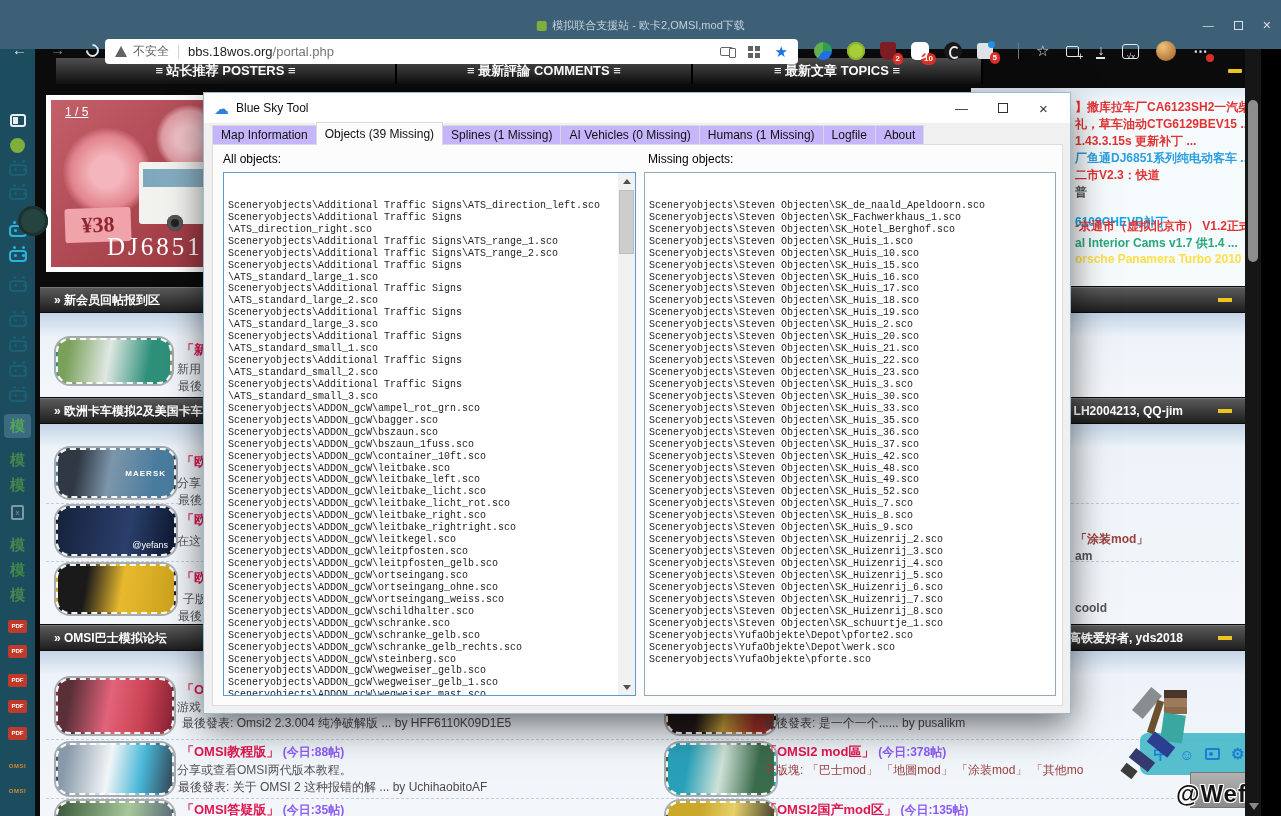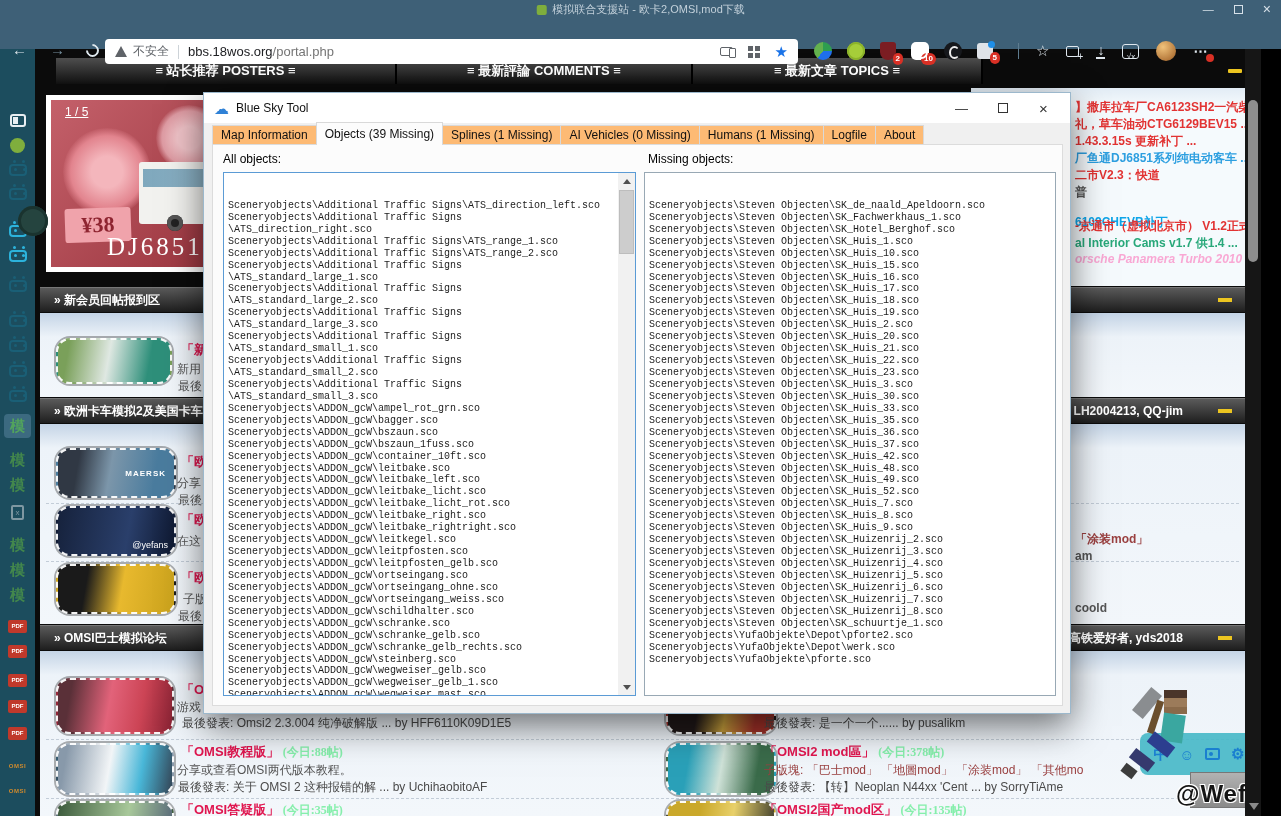--- a/index.html
+++ b/index.html
@@ -1,21 +1,21 @@
 <!DOCTYPE html>
 <html><head>
 <meta charset="utf-8">
 <style>
   * { margin:0; padding:0; box-sizing:border-box; }
   body { font-family:"Liberation Sans", sans-serif; background:#222; }
   #screen { position:relative; width:1281px; height:816px; overflow:hidden; background:#0b0b0b; }
 
   
   .chrome { position:absolute; left:0; top:0; width:1281px; height:49px; background:#3e6077; z-index:30; }
-  .titlebar { position:absolute; left:0; top:0; width:100%; height:18px; }
+  .titlebar { position:absolute; left:0; top:16px; width:100%; height:18px; }
   .tabtitle { position:absolute; left:50%; top:2px; transform:translateX(-50%); display:flex; align-items:center; gap:6px; color:#c2d0da; font-size:11px; white-space:nowrap; }
   .favicon { width:10px; height:10px; border-radius:2px; background:#7fae3d; }
   .winctl { position:absolute; right:10px; top:0; height:18px; display:flex; gap:20px; align-items:center; color:#d7e1e9; font-size:11px; }
   .wc-box { width:9px; height:9px; border:1px solid #d7e1e9; }
   .toolbar { position:absolute; left:0; top:18px; width:100%; height:31px; }
   .navbtn { position:absolute; top:23px; font-size:15px; color:#dde6ec; }
   .reload { position:absolute; left:86px; top:26px; width:13px; height:13px; border:2px solid #dde6ec; border-radius:50%; border-left-color:transparent; transform:rotate(45deg); }
   .addressbar { position:absolute; left:105px; top:21px; width:693px; height:25px; background:#fff; border-radius:4px; display:flex; align-items:center; padding:0 10px; }
   .warn { position:relative; width:0; height:0; border-left:6px solid transparent; border-right:6px solid transparent; border-bottom:11px solid #5f6368; margin-right:6px; }
   .sec-label { color:#5f6368; font-size:12px; }
@@ -105,21 +105,21 @@
   .t-maersk { background:linear-gradient(100deg,#303844 18%,#7c96aa 45%,#4a7c9e 82%); font-size:8px; font-weight:bold; display:flex; align-items:center; justify-content:flex-end; padding-right:8px; letter-spacing:1px; }
   .t-yefans { background:linear-gradient(100deg,#16223c,#2a3f6b 60%,#0e1830); font-size:9px; display:flex; align-items:flex-end; justify-content:flex-end; padding:0 6px 4px 0; }
   .t-yellow { background:linear-gradient(100deg,#1a1a1a 25%,#e8b92e 55%,#caa21c); }
   .t-redbus { background:linear-gradient(100deg,#5a3038 12%,#e2637a 45%,#cc4455 72%,#882233); }
   .t-coach  { background:linear-gradient(100deg,#8899aa 8%,#f2f5f7 45%,#49b7d8 72%,#334455); }
   .t-green2 { background:linear-gradient(100deg,#3c5a3c,#a8c89a 60%,#556677); }
   .t-dark   { background:linear-gradient(100deg,#201818 30%,#c8a03c 55%,#a03028 82%); }
   .t-tram   { background:linear-gradient(100deg,#2aa0b8 20%,#cfe2d8 50%,#3a6b4a 82%); }
   .t-cnbus  { background:linear-gradient(100deg,#caa82a 30%,#e8d06a 60%,#3a3a2a); }
   .ftitle { position:absolute; color:#e0164f; font-weight:bold; font-size:13px; white-space:nowrap; z-index:3; }
-  .fcount { color:#86efac; font-weight:bold; font-size:12px;font-family:Liberation Serif, serif; }
+  .fcount { color:#8b5cf6; font-weight:bold; font-size:12px; }
   .fdesc { position:absolute; color:#555; font-size:12px; white-space:nowrap; z-index:3; }
   .flast { position:absolute; color:#4a4a4a; font-size:12px; white-space:nowrap; z-index:3; }
   .dashsep { position:absolute; left:46px; width:1193px; border-top:1px dashed #c3cdd8; z-index:3; }
 
   
   .steve { position:absolute; left:1118px; top:686px; width:150px; height:95px; z-index:6; }
   .sv { position:absolute; }
   .tealbar { position:absolute; left:1140px; top:733px; width:118px; height:42px; background:rgba(73,184,200,.92); border-radius:8px; display:flex; align-items:center; justify-content:space-around; padding:0 8px; z-index:5; }
   .tb-ic { color:#1a7fd0; font-weight:bold; font-size:15px; }
   .pic-icon { position:relative; width:15px; height:12px; border:2px solid #1a7fd0; border-radius:2px; }
@@ -134,21 +134,21 @@
   .edgeblack { position:absolute; left:1261px; top:49px; width:20px; height:767px; background:#000; z-index:8; }
 
   
   .dialog { position:absolute; left:203px; top:92px; width:868px; height:622px; background:#f0f0f0; border:1px solid #9cb8cc; box-shadow:0 12px 34px rgba(0,0,0,.55); z-index:20; }
   .dtitle { position:absolute; left:0; top:0; width:100%; height:30px; background:#fff; display:flex; align-items:center; padding-left:10px; gap:7px; font-size:12px; color:#111; }
   .cloud { color:#2f81d6; font-size:15px; line-height:1; }
   .dbtns { position:absolute; right:6px; top:0; height:30px; display:flex; }
   .dbtn { width:41px; height:30px; display:flex; align-items:center; justify-content:center; color:#333; font-size:13px; }
   .dbtn .mx { width:10px; height:10px; border:1px solid #333; }
   .tabs { position:absolute; left:8px; top:29px; height:23px; display:flex; font-size:12px; color:#111; }
-  .tab { height:20px; line-height:19px; margin-top:3px; padding:0 8px; background:#fdba74; border:1px solid #d9d9d9; margin-right:-1px; white-space:nowrap; }
+  .tab { height:20px; line-height:19px; margin-top:3px; padding:0 8px; background:#c4b5fd; border:1px solid #d9d9d9; margin-right:-1px; white-space:nowrap; }
   .tab.active { height:23px; line-height:22px; margin-top:0; background:#fcfcfc; position:relative; z-index:2; border-bottom:none; }
   .dpage { position:absolute; left:8px; top:51px; width:851px; height:562px; background:#fcfcfc; border:1px solid #dcdcdc; }
   .dlabel { position:absolute; font-size:12px; color:#000; z-index:2; }
   .lbox { position:absolute; top:79px; height:524px; background:#fff; overflow:hidden; white-space:pre; font-family:"Liberation Mono","DejaVu Sans Mono",monospace; font-size:10px; line-height:11.95px; color:#1c1c1c; padding:3px 2px 0 4px; }
   .lbox-left { left:19px; width:413px; border:1px solid #5b9bd5; }
   .lbox-right { left:440px; width:412px; border:1px solid #98a8b4; }
   .lline { height:11.95px; }
   .lsb { position:absolute; left:414px; top:80px; width:17px; height:522px; background:#f1f1f1; z-index:3; }
   .sb-btn { position:absolute; left:0; width:17px; height:16px; background:#f1f1f1; display:flex; align-items:center; justify-content:center; }
   .tri-up { width:0; height:0; border-left:4px solid transparent; border-right:4px solid transparent; border-bottom:5px solid #505050; }
@@ -335,21 +335,21 @@
   <div class="hl-clip">
     <div class="hl-line" style="color: rgb(226, 51, 51); top: 7px;">】撒库拉车厂CA6123SH2一汽柴 ...</div>
       <div class="hl-line" style="color: rgb(226, 51, 51); top: 24px;">礼，草车油动CTG6129BEV15 ...</div>
       <div class="hl-line" style="color: rgb(226, 51, 51); top: 41px;">1.43.3.15s 更新补丁 ...</div>
       <div class="hl-line" style="color: rgb(45, 159, 224); top: 58px;">厂鱼通DJ6851系列纯电动客车 ...</div>
       <div class="hl-line" style="color: rgb(226, 51, 51); top: 75px;">二市V2.3：快道</div>
       <div class="hl-line" style="color: rgb(85, 85, 85); top: 92px;">普</div>
       <div class="hl-line" style="color: #0ea5e9; top: 122px;">6109CHEVB补丁</div>
       <div class="hl-line" style="color: rgb(226, 51, 51); top: 126px;">-京通市（虚拟北京市） V1.2正式 ...</div>
       <div class="hl-line" style="color: rgb(40, 168, 122); top: 143px;">al Interior Cams v1.7 供1.4 ...</div>
-      <div class="hl-line" style="color: #f9a8d4; top: 160px; font-style: italic;">orsche Panamera Turbo 2010</div>
+      <div class="hl-line" style="color: #fde047; top: 160px;">orsche Panamera Turbo 2010</div>
   </div>
 
   <div class="carousel">
     <div class="car-in">
       <span class="rose" style="left:12px;top:28px;width:88px;height:88px;background:radial-gradient(circle,#f4b6bc 25%,#e2848e 58%,rgba(226,132,142,0) 72%)"></span>
       <span class="rose" style="left:105px;top:5px;width:66px;height:66px;background:radial-gradient(circle,#f0c3c8 25%,#dd9aa2 58%,rgba(221,154,162,0) 72%)"></span>
       <span class="rose" style="left:200px;top:-8px;width:70px;height:46px;border-radius:0 50% 50% 50%;background:#c23a46;transform:rotate(25deg)"></span>
       <span class="car-counter">1 / 5</span>
       <div class="car-bus">
         <span class="busglass"></span>
@@ -426,21 +426,20 @@
 
   <div class="thumb t-green2" style="left:56px;top:801px;width:118px;height:40px"></div>
   <span class="ftitle" style="left:181px;top:801px"><span>「OMSI答疑版」</span> <span class="fcount">(今日:35帖)</span></span>
 
   <div class="thumb t-dark" style="left:666px;top:678px;width:110px;height:56px"></div>
   <span class="flast" style="left:764px;top:715px">最後發表: 是一个一个...... by pusalikm</span>
 
   <div class="thumb t-tram" style="left:666px;top:743px;width:110px;height:52px"></div>
   <span class="ftitle" style="left:764px;top:743px"><span>「OMSI2 mod區」</span> <span class="fcount">(今日:378帖)</span></span>
   <span class="fdesc" style="left:764px;top:762px;color:#9a4040;max-width:445px;overflow:hidden">子版塊: 「巴士mod」  「地圖mod」  「涂装mod」  「其他mo</span>
-  <span class="flast" style="left:764px;top:779px">最後發表: 【转】Neoplan N44xx 'Cent ... by SorryTiAme</span>
 
   <div class="thumb t-cnbus" style="left:666px;top:801px;width:110px;height:40px"></div>
   <span class="ftitle" style="left:764px;top:801px"><span>「OMSI2国产mod区」</span> <span class="fcount">(今日:135帖)</span></span>
 
   <div class="steve">
     <span class="sv" style="left:22px;top:2px;width:14px;height:30px;background:#8a8d90;transform:rotate(40deg)"></span>
     <span class="sv" style="left:34px;top:14px;width:7px;height:34px;background:#6b4f2e;transform:rotate(18deg)"></span>
     <span class="sv" style="left:46px;top:6px;width:23px;height:22px;background:#9c7b5a;box-shadow:inset 0 -14px 0 -7px #8a6a4a, inset 0 22px 0 16px rgba(74,53,42,0)"></span>
     <span class="sv" style="left:46px;top:4px;width:23px;height:8px;background:#4a352a"></span>
     <span class="sv" style="left:44px;top:28px;width:22px;height:28px;background:#3aa7a0;transform:rotate(8deg)"></span>

